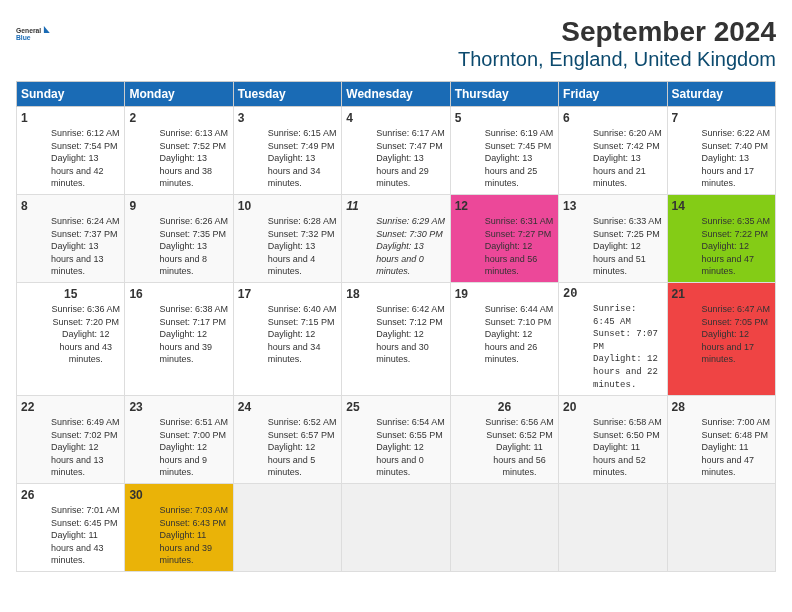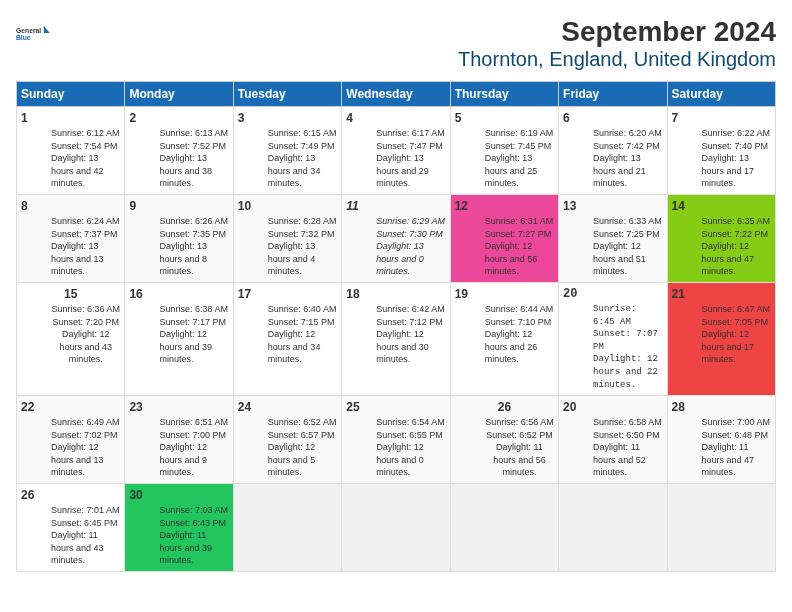--- a/index.html
+++ b/index.html
@@ -233,21 +233,21 @@
           <td style="background: rgb(249, 249, 249);">
             <span class="day-num">28</span>
             <div class="day-info">Sunrise: 7:00 AM<br>Sunset: 6:48 PM<br>Daylight: 11 hours and 47 minutes.</div>
           </td>
         </tr>
         <tr style="background: rgb(255, 255, 255);">
           <td style="background: rgb(255, 255, 255);">
             <span class="day-num">26</span>
             <div class="day-info">Sunrise: 7:01 AM<br>Sunset: 6:45 PM<br>Daylight: 11 hours and 43 minutes.</div>
           </td>
-          <td style="background: #22c55e;">
+          <td style="background: #eab308;">
             <span class="day-num">30</span>
             <div class="day-info">Sunrise: 7:03 AM<br>Sunset: 6:43 PM<br>Daylight: 11 hours and 39 minutes.</div>
           </td>
           <td class="empty" style="background: rgb(240, 240, 240);"></td>
           <td class="empty" style="background: rgb(240, 240, 240);"></td>
           <td class="empty" style="background: rgb(240, 240, 240);"></td>
           <td class="empty" style="background: rgb(240, 240, 240);"></td>
           <td class="empty" style="background: rgb(240, 240, 240);"></td>
         </tr>
       </tbody>

